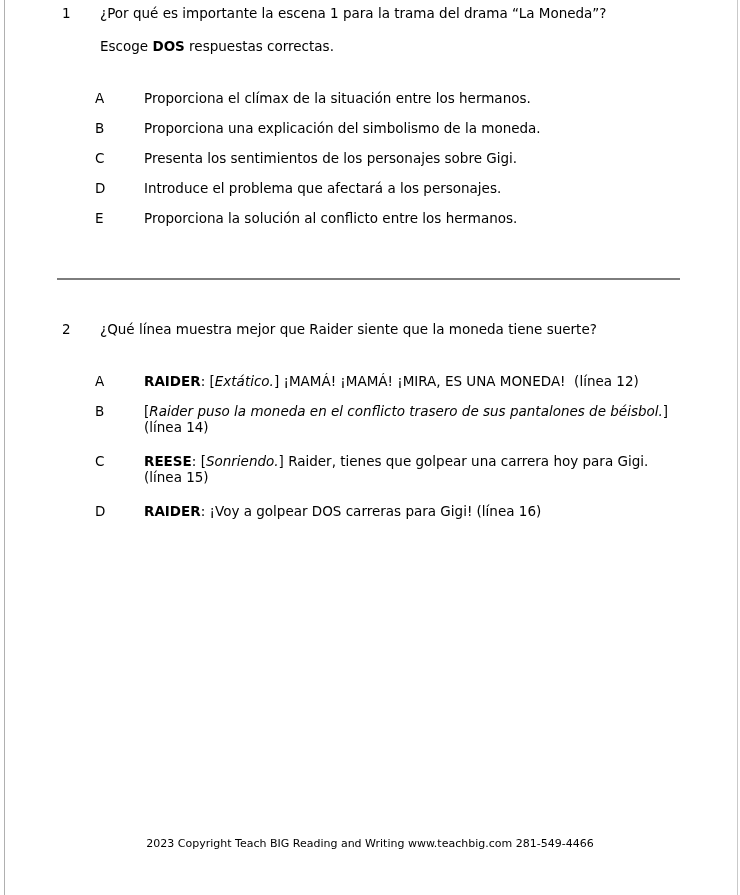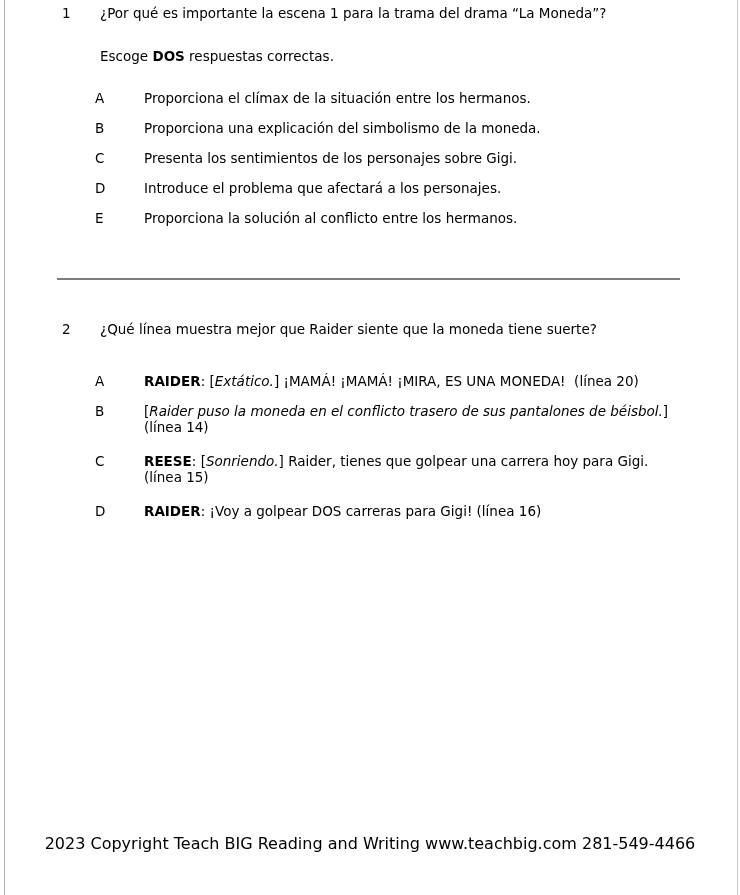--- a/index.html
+++ b/index.html
@@ -67,35 +67,35 @@
     height: 2px;
     background: #7d7d7d;
   }
 
   .footer {
     position: absolute;
     top: 836px;
     left: 0;
     width: 740px;
     text-align: center;
-    font-size: 16px;
+    font-size: 11px;
   }
 </style>
 </head>
 <body>
 
 <div class="vline left"></div>
 <div class="vline right"></div>
 
 <div class="qrow" style="top:5px">
   <span class="qnum">1</span>
   <div class="qtext">¿Por qué es importante la escena 1 para la trama del drama “La Moneda”?</div>
 </div>
 
-<div class="qrow" style="top:48px">
+<div class="qrow" style="top:38px">
   <div class="qtext rich"><span>Escoge </span><b>DOS</b><span> respuestas correctas.</span></div>
 </div>
 
 <div class="optrow" style="top:90px">
   <span class="optletter">A</span>
   <div class="opttext rich"><span>Proporciona el clímax de la situación entre los hermanos.</span></div>
 </div>
 <div class="optrow" style="top:120px">
   <span class="optletter">B</span>
   <div class="opttext rich"><span>Proporciona una explicación del simbolismo de la moneda.</span></div>
@@ -115,21 +115,21 @@
 
 <div class="divider"></div>
 
 <div class="qrow" style="top:321px">
   <span class="qnum">2</span>
   <div class="qtext">¿Qué línea muestra mejor que Raider siente que la moneda tiene suerte?</div>
 </div>
 
 <div class="optrow" style="top:373px">
   <span class="optletter">A</span>
-  <div class="opttext rich"><b>RAIDER</b><span>: [</span><i>Extático.</i><span>] ¡MAMÁ! ¡MAMÁ! ¡MIRA, ES UNA MONEDA!  (línea 20)</span></div>
+  <div class="opttext rich"><b>RAIDER</b><span>: [</span><i>Extático.</i><span>] ¡MAMÁ! ¡MAMÁ! ¡MIRA, ES UNA MONEDA!  (línea 12)</span></div>
 </div>
 <div class="optrow" style="top:403px">
   <span class="optletter">B</span>
   <div class="opttext rich"><span>[</span><i>Raider puso la moneda en el conflicto trasero de sus pantalones de béisbol.</i><span>]
 (línea 14)</span></div>
 </div>
 <div class="optrow" style="top:453px">
   <span class="optletter">C</span>
   <div class="opttext rich"><b>REESE</b><span>: [</span><i>Sonriendo.</i><span>] Raider, tienes que golpear una carrera hoy para Gigi.
 (línea 15)</span></div>

